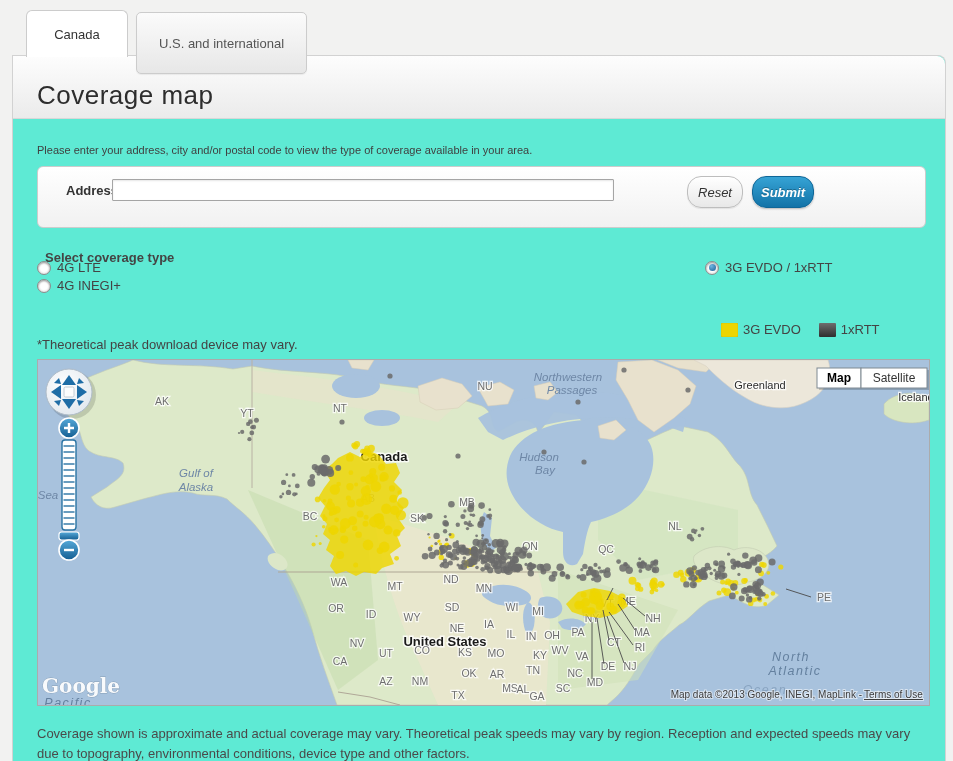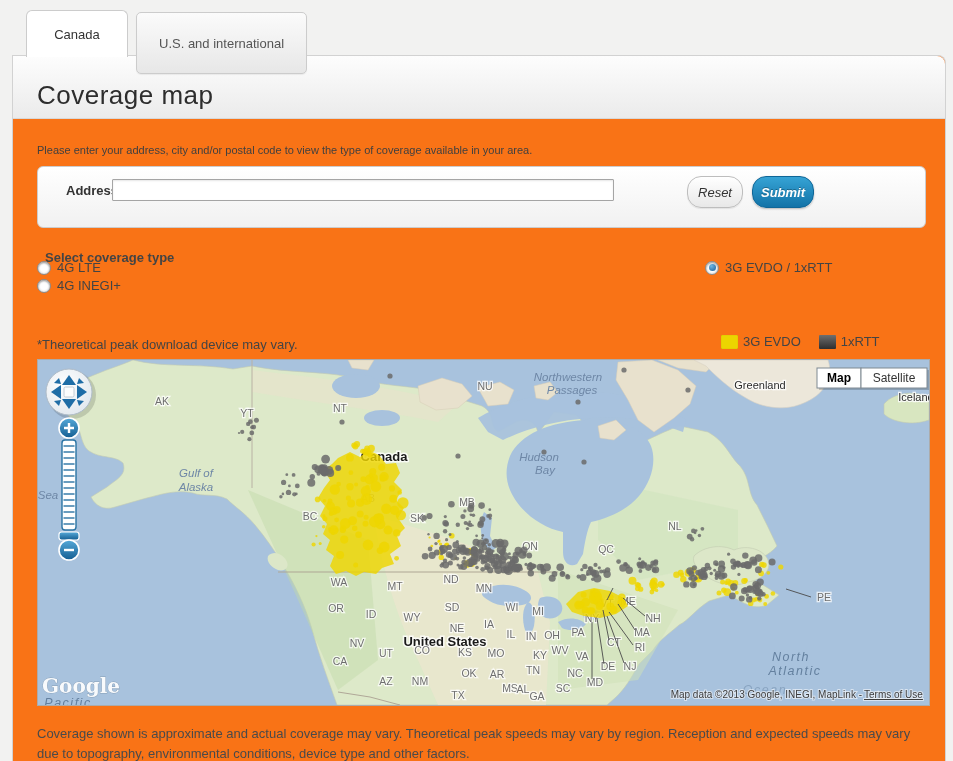--- a/index.html
+++ b/index.html
@@ -22,21 +22,21 @@
   }
   .tab-inactive{
     margin-left:8px;margin-top:2px;height:36px;padding:12px 22px;
     background:linear-gradient(#fbfbfb,#e7e7e7);
     border:1px solid #ccc;border-radius:5px;
     box-shadow:0 1px 1px rgba(0,0,0,.06);
   }
   
   .card{
     position:absolute;left:12px;top:55px;width:934px;height:706px;
-    background:#f97316;border:1px solid #d2d2d2;border-bottom:none;
+    background:#5eead4;border:1px solid #d2d2d2;border-bottom:none;
     border-radius:0 8px 0 0;box-sizing:border-box;
   }
   .card-header{
     height:62px;background:linear-gradient(#fdfdfd,#ebebeb);
     border-bottom:1px solid #d8d8d8;border-radius:0 8px 0 0;
   }
   .card-header h1{
     margin:0;padding:24px 0 0 24px;font-size:26px;font-weight:normal;
     color:#2d2d2d;letter-spacing:.5px;
   }
@@ -72,21 +72,21 @@
   .radio{
     width:12px;height:12px;border-radius:50%;
     border:1px solid #8d8d8d;background:radial-gradient(#fff 40%,#d9d9d9);
     box-shadow:inset 0 1px 2px rgba(0,0,0,.35);margin-right:6px;
     position:relative;cursor:pointer;flex:none;
   }
   .radio.sel::after{
     content:'';position:absolute;left:2.5px;top:2.5px;width:7px;height:7px;border-radius:50%;
     background:radial-gradient(circle at 35% 30%,#6fb6e2,#1c5e95);
   }
-  .legend-row{position:absolute;left:708px;top:278px;display:flex;align-items:center;font-size:13px;color:#444;justify-content:center;}
+  .legend-row{position:absolute;left:708px;top:266px;display:flex;align-items:center;font-size:13px;color:#444;justify-content:center;}
   .swatch{width:17px;height:14px;margin-right:5px;border-radius:1px;flex:none;}
   .swatch-evdo{background:linear-gradient(#f6e81a,#d9c400);box-shadow:inset 0 0 1px rgba(0,0,0,.3);}
   .swatch-1xrtt{background:linear-gradient(#6e6e6e,#2e2e2e);margin-left:18px;}
   .note{position:absolute;left:24px;top:281px;font-size:13px;color:#444;margin:0;}
   
   .map-wrap{
     position:absolute;left:24px;top:303px;width:891px;height:345px;
     border:1px solid #ababab;background:#a8c2dd;cursor:grab;
   }
   svg text{font-family:"Liberation Sans", sans-serif;}

